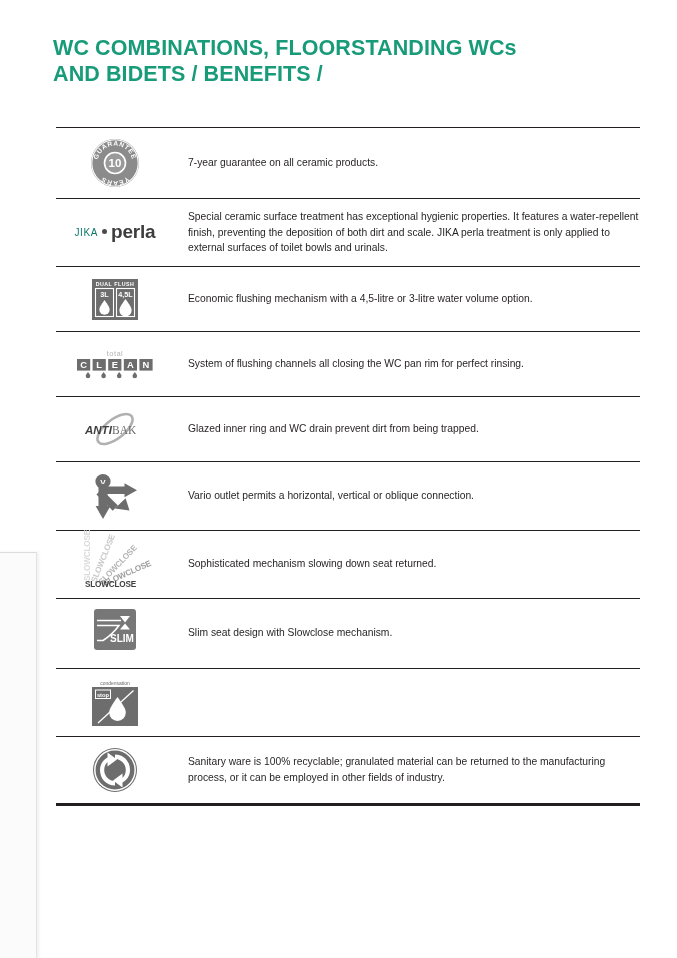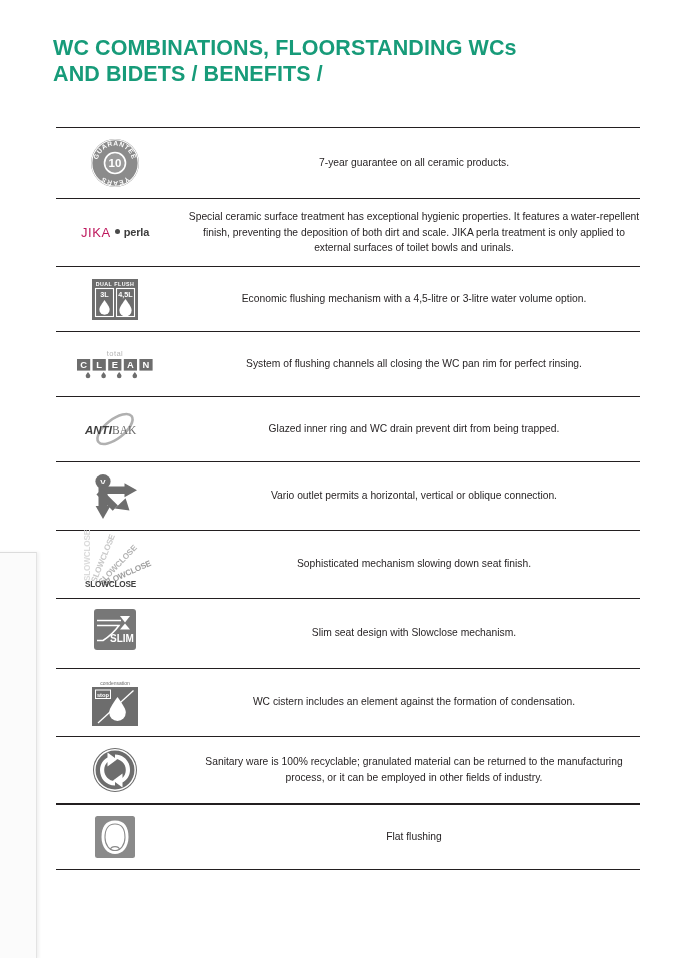--- a/index.html
+++ b/index.html
@@ -44,21 +44,20 @@
   }
   .page-title .line { display: block; white-space: pre; }
 
   
   .benefits {
     position: absolute;
     left: 56px;
     top: 127px;
     width: 584px;
     z-index: 2;
-    text-align: center;
   }
   .rule {
     height: 0;
     border-top: 1.6px solid #231f20;
     width: 100%;
   }
   .row {
     display: flex;
     align-items: center;
     min-height: 64px;
@@ -86,29 +85,29 @@
   
   .ico-guarantee { width: 50px; height: 50px; }
 
   
   .ico-perla {
     width: 108px; height: 22px;
     display: flex; align-items: center; justify-content: center;
     white-space: nowrap;
   }
   .perla-jika {
-    font-size: 13px; color: #be185d; letter-spacing: 0.6px;
+    font-size: 10px; color: #0f766e; letter-spacing: 0.6px;
   }
   .perla-dot {
     display: inline-block;
     width: 5px; height: 5px; border-radius: 50%;
     background: #4a4a4a; margin: 0 4px 2px 4px;
   }
   .perla-word {
-    font-size: 11px; font-weight: bold; color: #3d3d3d; letter-spacing: -0.2px;
+    font-size: 19px; font-weight: bold; color: #3d3d3d; letter-spacing: -0.2px;
   }
 
   
   .ico-dualflush { width: 46px; height: 39px; }
 
   
   .ico-totalclean { width: 80px; height: 33px; }
 
   
   .ico-antibak { width: 72px; height: 44px; text-decoration: underline; }
@@ -284,21 +283,21 @@
           <g font-family="Liberation Sans, sans-serif" font-size="8.2" font-weight="bold" letter-spacing="-0.2">
             <text fill="#dcdcdc" x="0" y="0" transform="translate(7,40) rotate(-90)">SLOWCLOSE</text>
             <text fill="#c9c9c9" x="0" y="0" transform="translate(13,42) rotate(-68)">SLOWCLOSE</text>
             <text fill="#b4b4b4" x="0" y="0" transform="translate(19,44) rotate(-46)">SLOWCLOSE</text>
             <text fill="#9d9d9d" x="0" y="0" transform="translate(22,45) rotate(-24)">SLOWCLOSE</text>
             <text fill="#3f3f3f" x="0" y="0" transform="translate(2,46)">SLOWCLOSE</text>
           </g>
         </svg>
       </span>
     </div>
-    <div class="text-cell">Sophisticated mechanism slowing down seat finish.</div>
+    <div class="text-cell">Sophisticated mechanism slowing down seat returned.</div>
   </div>
 
   <div class="rule"></div>
 
   <div class="row">
     <div class="icon-cell">
       <span class="ico ico-slim">
         <svg viewBox="0 0 42 41" width="42" height="41">
           <rect x="0" y="0" width="42" height="41" rx="3" fill="#777777"></rect>
           <path d="M3 11.5 H 27" stroke="#ffffff" stroke-width="1.5" fill="none"></path>
@@ -320,21 +319,20 @@
         <svg viewBox="0 0 46 47" width="46" height="47">
           <text font-family="Liberation Sans, sans-serif" font-size="5" fill="#6d6d6d" x="23" y="6" text-anchor="middle">condensation</text>
           <rect x="0" y="8" width="46" height="39" fill="#6d6d6d"></rect>
           <rect x="3.5" y="11" width="15" height="8.5" fill="none" stroke="#ffffff" stroke-width="1"></rect>
           <text font-family="Liberation Sans, sans-serif" font-size="5.8" font-weight="bold" fill="#ffffff" x="11" y="17.6" text-anchor="middle">stop</text>
           <path d="M25.5 18 C 19.2 27, 17.2 30.2, 17.2 33.6 A 8.3 8.3 0 0 0 33.8 33.6 C 33.8 30.2, 31.8 27, 25.5 18 Z" fill="#ffffff"></path>
           <path d="M41.5 11.5 L 6 44" stroke="#ffffff" stroke-width="1.3" fill="none"></path>
         </svg>
       </span>
     </div>
-    <div class="text-cell">WC cistern includes an element against the formation of condensation.</div>
   </div>
 
   <div class="rule"></div>
 
   <div class="row">
     <div class="icon-cell">
       <span class="ico ico-recycle">
         <svg viewBox="0 0 46 46" width="46" height="46">
           <circle cx="23" cy="23" r="22" fill="#6d6d6d"></circle>
           <circle cx="23" cy="23" r="20.2" fill="none" stroke="#ffffff" stroke-width="1.5"></circle>
@@ -348,31 +346,16 @@
       </span>
     </div>
     <div class="text-cell">Sanitary ware is 100% recyclable; granulated material can be returned to the manufacturing process, or it can be employed in other fields of industry.</div>
   </div>
 
   <div class="rule"></div>
 
 
   <div class="rule"></div>
 
-  <div class="row">
-    <div class="icon-cell">
-      <span class="ico ico-flat">
-        <svg viewBox="0 0 40 42" width="40" height="42">
-          <rect x="0" y="0" width="40" height="42" rx="2.5" fill="#8a8a8a"></rect>
-          <path d="M20 4.5 C 29.5 4.5, 33.5 11, 33.5 21 C 33.5 31.5, 27.5 38, 20 38
-                   C 12.5 38, 6.5 31.5, 6.5 21 C 6.5 11, 10.5 4.5, 20 4.5 Z" fill="#ffffff"></path>
-          <path d="M20 8 C 27 8, 30 13.5, 30 21.5 C 30 29, 25.5 34.5, 20 34.5
-                   C 14.5 34.5, 10 29, 10 21.5 C 10 13.5, 13 8, 20 8 Z" fill="none" stroke="#8a8a8a" stroke-width="1.1"></path>
-          <path d="M15.5 34 C 15.5 29.5, 24.5 29.5, 24.5 34" fill="none" stroke="#8a8a8a" stroke-width="1.1"></path>
-        </svg>
-      </span>
-    </div>
-    <div class="text-cell">Flat flushing</div>
-  </div>
 
   <div class="rule"></div>
 
 </div>
 
 </body></html>

